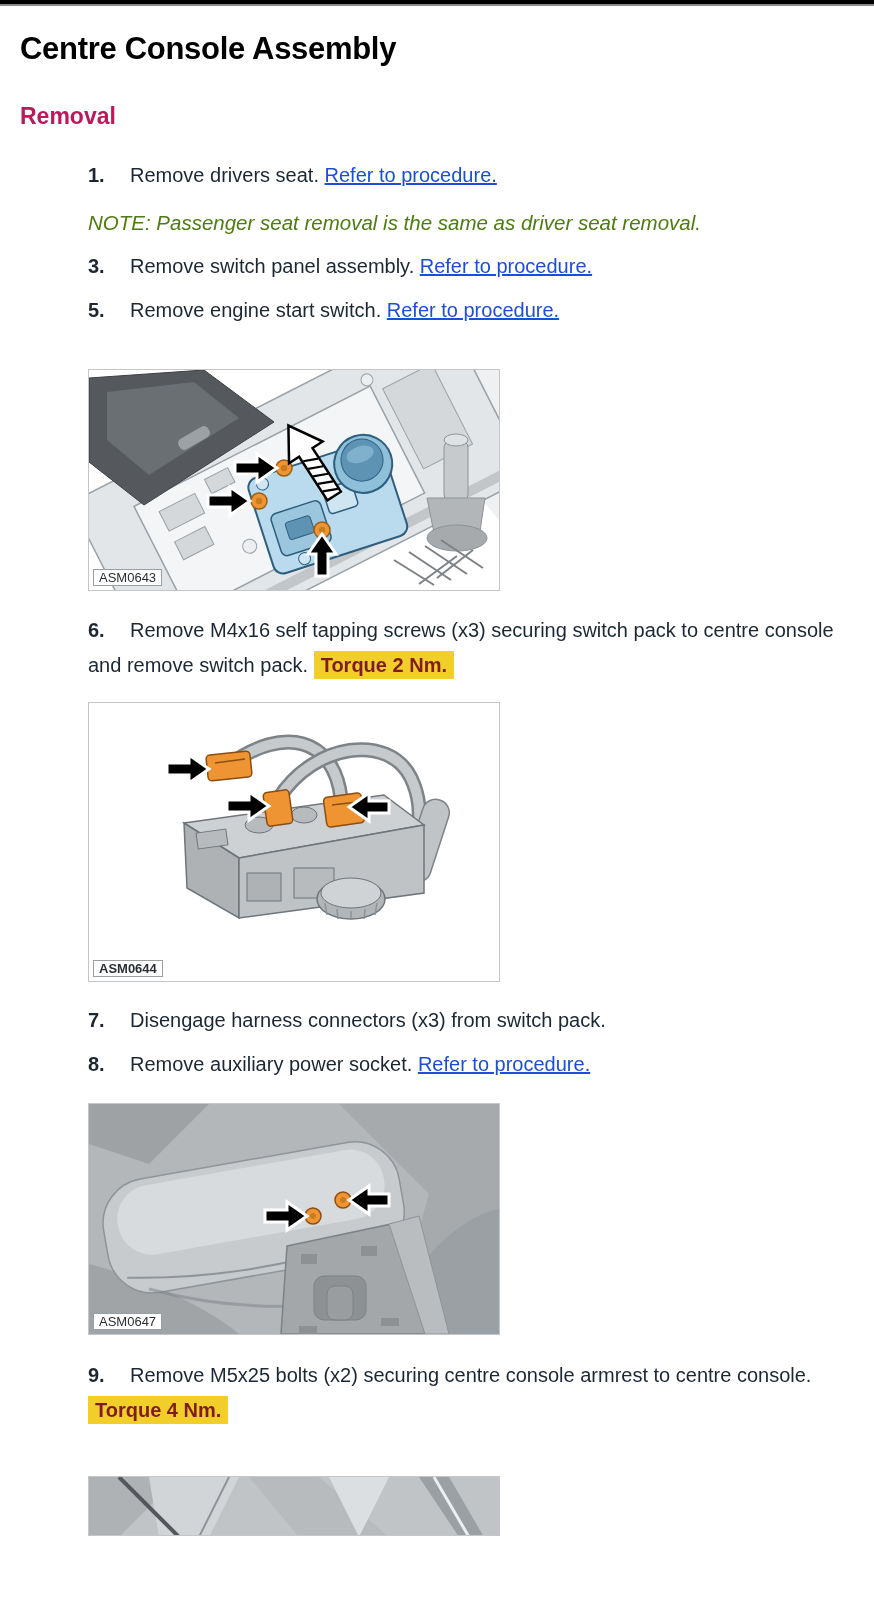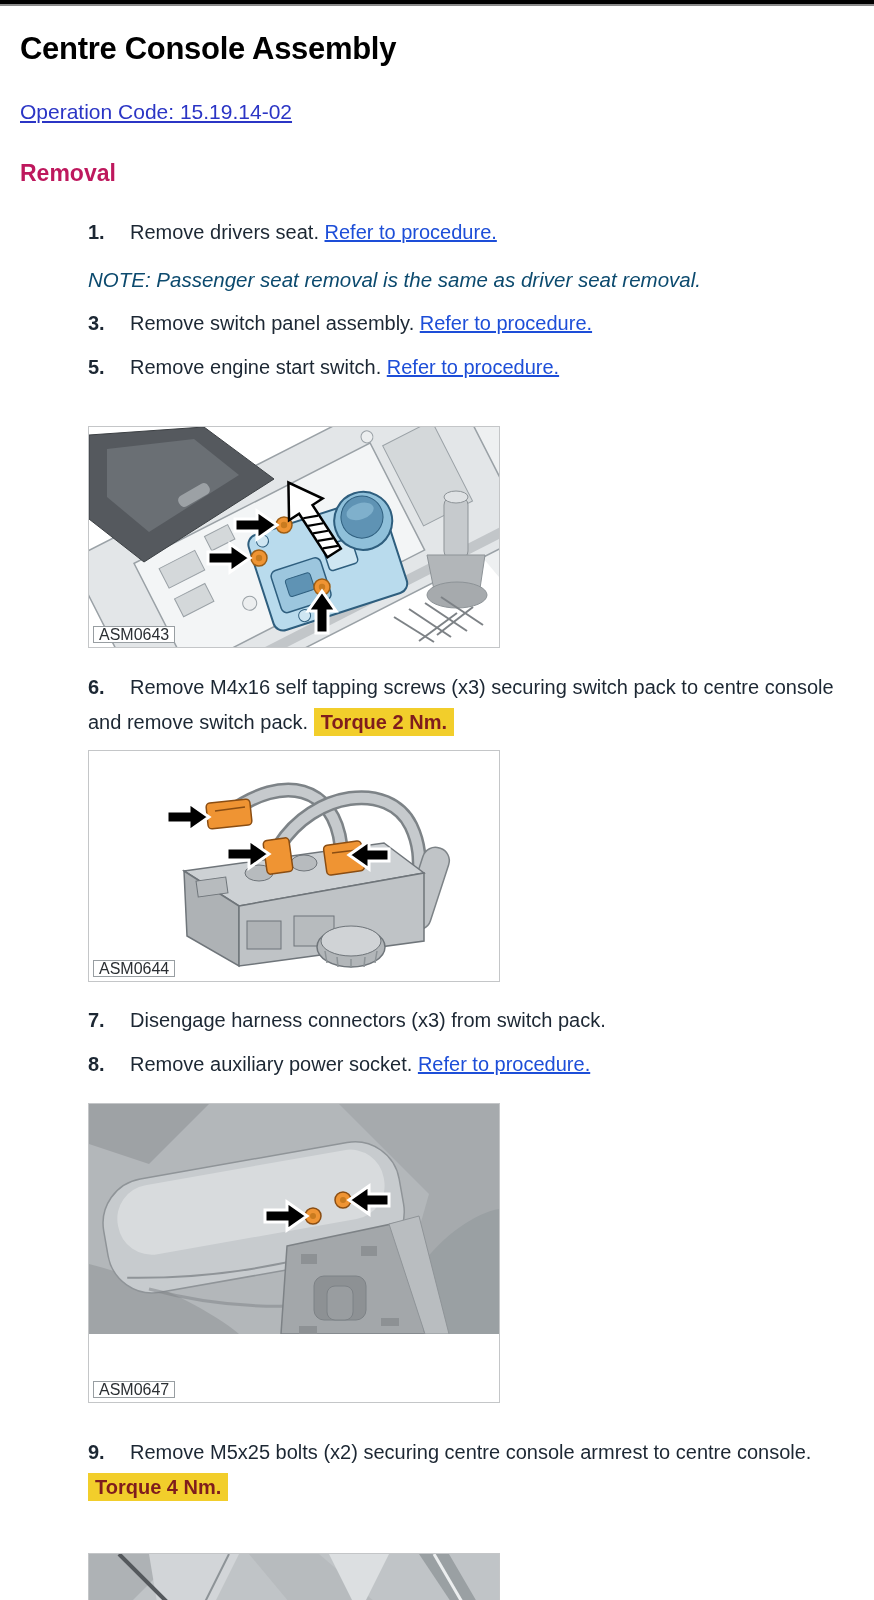--- a/index.html
+++ b/index.html
@@ -15,44 +15,43 @@
   .op-link { display:inline-block; margin-top:33px; font-size:21px; color:#2b35c5; text-decoration:underline; cursor:pointer; }
 
   .section-heading { font-size:23px; font-weight:bold; color:#be185d; margin-top:36px; }
 
   .steps { margin-top:28px; }
   .step { margin-left:68px; font-size:20px; line-height:35px; margin-bottom:9px; color:#1c2733; }
   .step .num { display:inline-block; width:42px; font-weight:bold; }
   .proc { color:#1d4ed8; text-decoration:underline; cursor:pointer; }
   .torque { background:#f2ce2b; font-weight:bold; color:#7f1d1d; padding:3px 7px; }
 
-  .note { margin:18px 0 14px 68px; font-size:20.5px; font-style:italic; color:#0c4a6e; }
+  .note { margin:18px 0 14px 68px; font-size:20.5px; font-style:italic; color:#4d7c0f; }
 
   figure { margin-left:68px; width:412px; position:relative; border:1px solid #c4c6c8; background:#fff; overflow:hidden; }
   figure svg { display:block; }
   .fig1 { margin-top:41px; height:222px; }
-  .fig2 { margin-top:10px; height:232px; }
-  .fig3 { margin-top:21px; height:300px; }
+  .fig2 { margin-top:19px; height:280px;font-weight:bold; }
+  .fig3 { margin-top:21px; height:232px; }
   .fig4 { margin-top:48px; height:60px; }
-  .fig-label { position:absolute; left:4px; bottom:4px; background:#fff; border:1px solid #989ea2; font-size:16px; line-height:13px; padding:1px 5px; color:#2b2f33; }
+  .fig-label { position:absolute; left:4px; bottom:4px; background:#fff; border:1px solid #989ea2; font-size:13px; line-height:13px; padding:1px 5px; color:#2b2f33; }
 
   .mt22 { margin-top:22px; }
   .mt21 { margin-top:21px; }
-  .mt23 { margin-top:32px; }
+  .mt23 { margin-top:23px; }
 </style>
 </head>
 <body>
 
 <div class="topbar"></div>
 
 <div class="content">
 
   <h1 class="page-title">Centre Console Assembly</h1>
 
-  <a class="op-link" href="#">Operation Code: 15.19.14-02</a>
 
   <h2 class="section-heading">Removal</h2>
 
   <div class="steps">
 
     <div class="step"><span class="num">1.</span><span>Remove drivers seat. </span><a class="proc" href="#">Refer to procedure.</a></div>
 
 
     <div class="note">NOTE: Passenger seat removal is the same as driver seat removal.</div>
 

